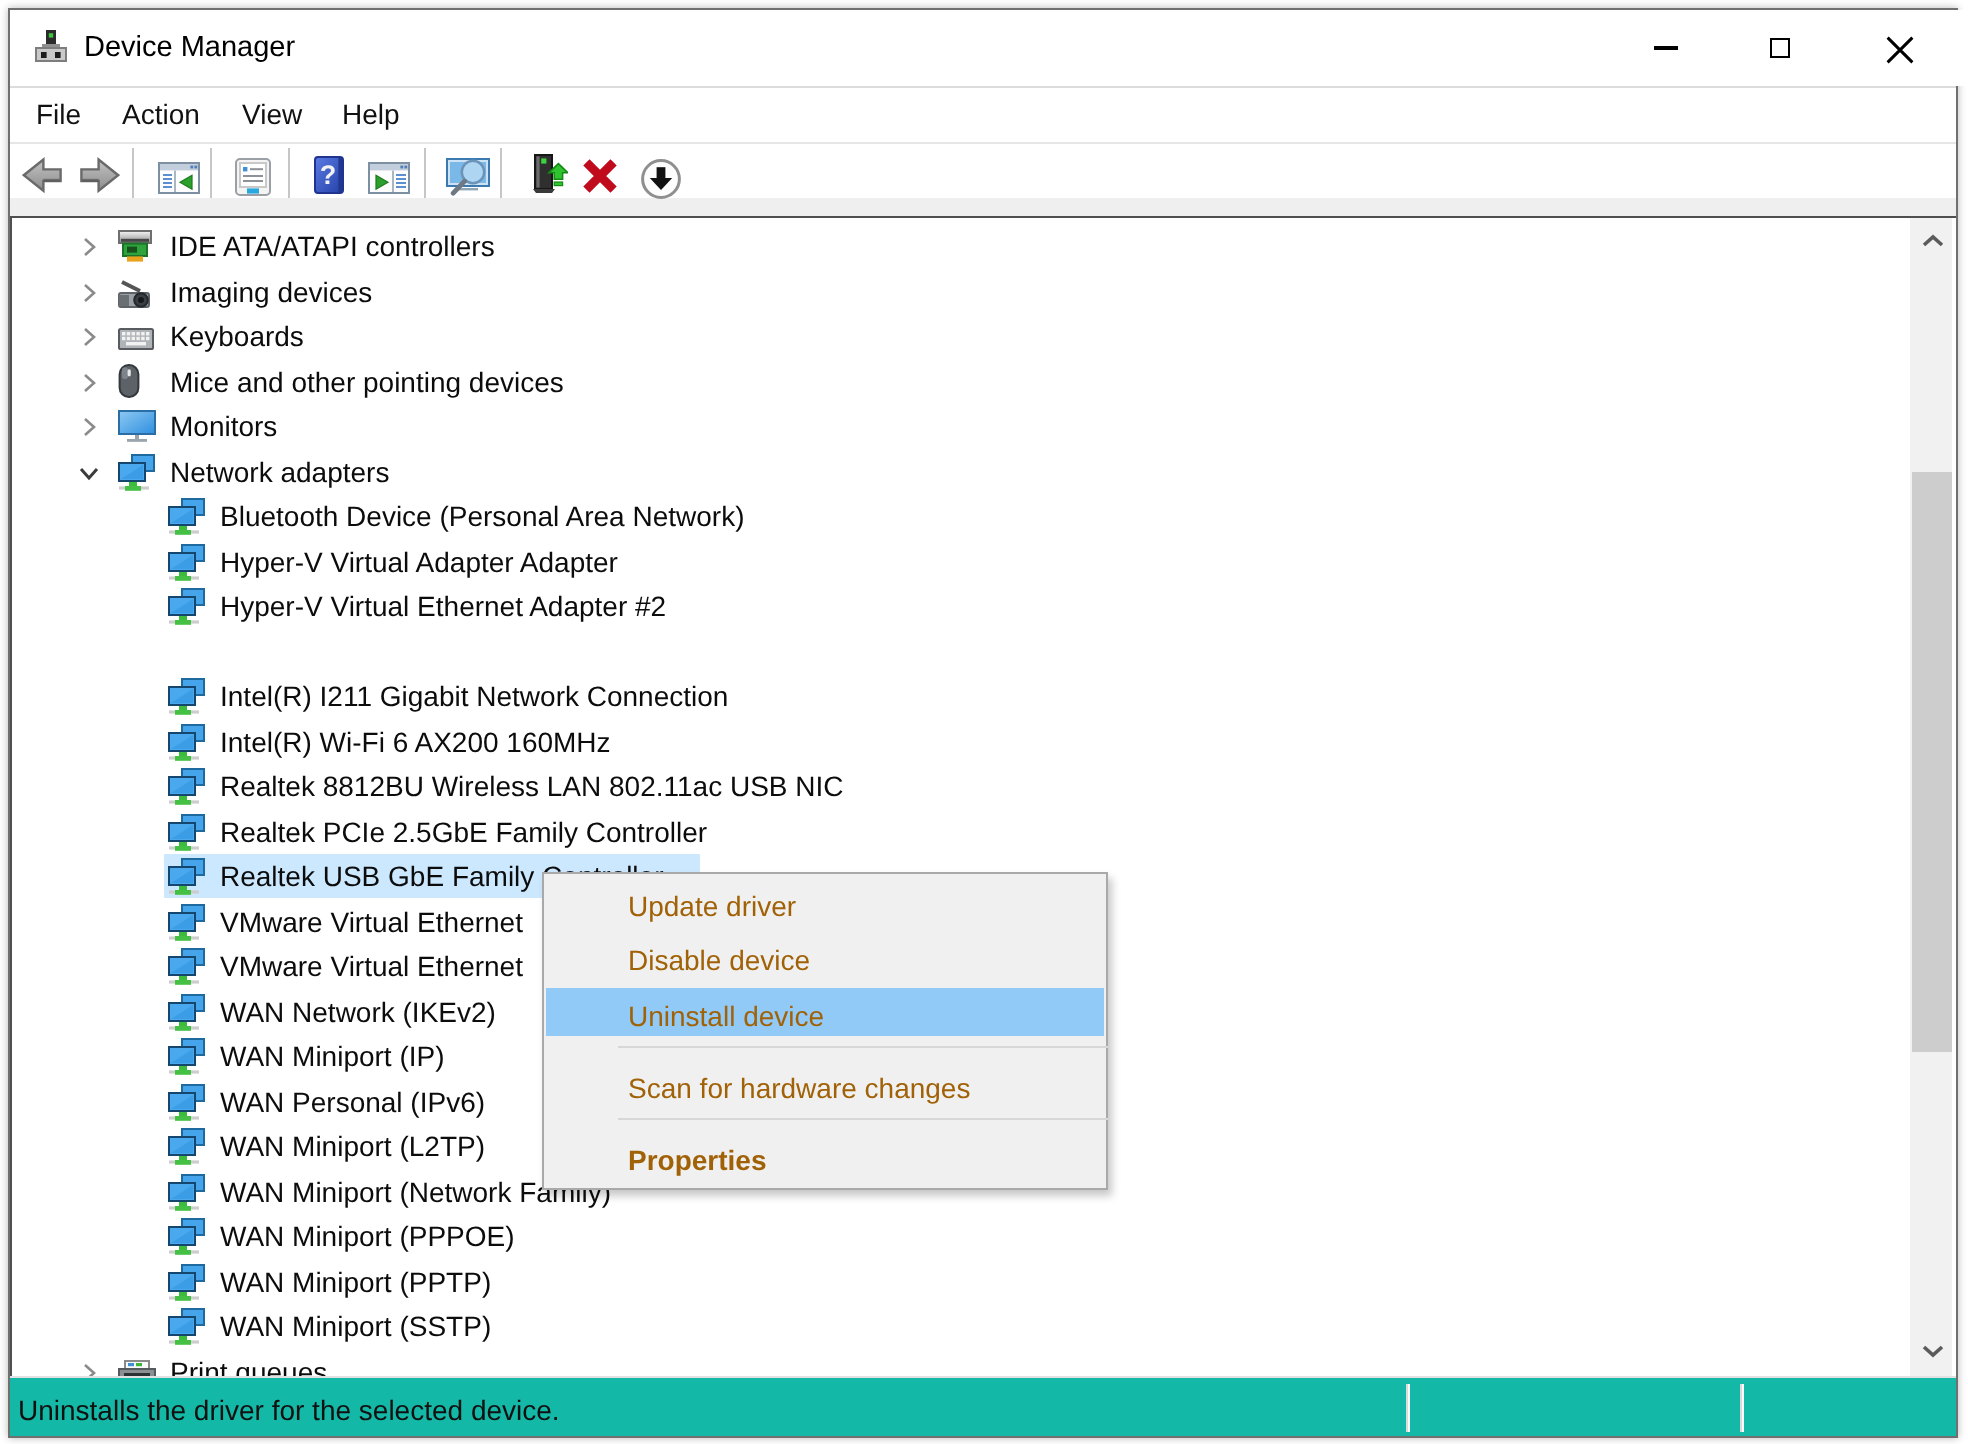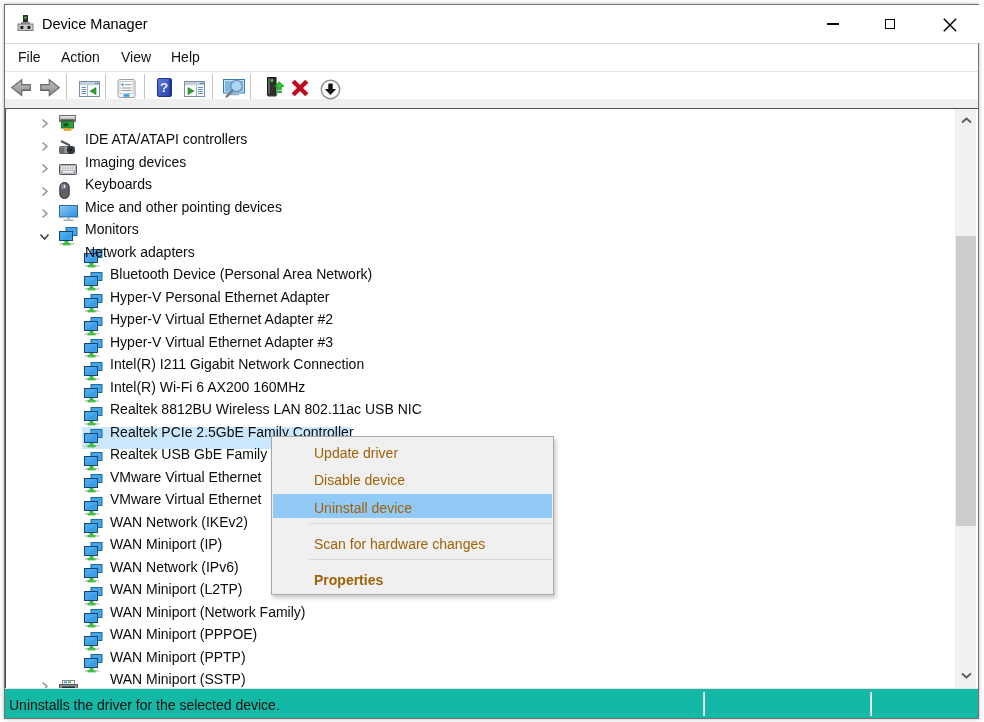--- a/index.html
+++ b/index.html
@@ -16,21 +16,21 @@
   .toolbar { position:absolute; left:0; top:66px; width:100%; height:28px; background:#fff;
              border-top:1px solid #e6e6e6; }
   .tsep { position:absolute; width:1px; background:#c6c6c6; top:69px; height:25px; }
   .band { position:absolute; left:0; top:94px; width:100%; height:9px; background:#efefef; }
   .content { position:absolute; left:0; top:103px; width:972px; height:579px;
              border-top:1px solid #4f4f4f; border-left:1px solid #4f4f4f;
              background:#fff; overflow:hidden; }
   .row { position:absolute; left:0; height:22px; line-height:22px; font-size:14px;
          color:#0c0c0c; white-space:nowrap; }
   .row svg { position:absolute; top:2px; }
-  .lbl  { position:absolute; top:0;margin-top:16px; }
+  .lbl  { position:absolute; top:0; }
   .sel { position:absolute; background:#cce8ff; }
   .sbar { position:absolute; left:949px; top:0; width:21px; height:579px; background:#f1f1f1; }
   .thumb { position:absolute; left:1px; top:127px; width:20px; height:290px; background:#cdcdcd; }
   .statusbar { position:absolute; left:0; top:683px; width:100%; height:29px;
                background:#14b8a6; border-top:1px solid #e2e2e2; font-size:14px; color:#111; }
   .ssep { position:absolute; top:3px; bottom:2px; width:1px; background:#dadada; border-right:1px solid #fafafa; }
   .menu { position:absolute; left:271px; top:436px; width:281px; height:157px;
           background:#f0f0f0; border:1px solid #a9a9a9;
           box-shadow:2px 3px 4px rgba(0,0,0,.22); z-index:50; }
   .mi { position:absolute; left:1px; width:279px; height:27px; line-height:27px;
@@ -275,44 +275,33 @@
       </div>
 <div class="row" style="top:160.5px;width:960px">
         <svg style="left:78px;top:2px" width="19" height="19" viewBox="0 0 19 19">
           <rect x="7" y="0.5" width="11" height="8" fill="#45a4ea" stroke="#1e6a9e"></rect>
           <rect x="0.5" y="4.5" width="13" height="9" fill="#4aa9ee" stroke="#14466e"></rect>
           <polygon points="1.5,12.5 12.5,5.5 12.5,12.5" fill="#2f94e0" opacity="0.55"></polygon>
           <rect x="5.5" y="14" width="4" height="2.6" fill="#3dbb3d"></rect>
           <rect x="0.5" y="16.2" width="15" height="1.6" fill="#cdcdcd"></rect>
           <rect x="3.5" y="16" width="8" height="2.4" fill="#44c044"></rect>
         </svg>
-        <span class="lbl" style="left:104px">Hyper-V Personal Ethernet Adapter</span>
+        <span class="lbl" style="left:104px">Hyper-V Virtual Adapter Adapter</span>
       </div>
 <div class="row" style="top:183px;width:960px">
         <svg style="left:78px;top:2px" width="19" height="19" viewBox="0 0 19 19">
           <rect x="7" y="0.5" width="11" height="8" fill="#45a4ea" stroke="#1e6a9e"></rect>
           <rect x="0.5" y="4.5" width="13" height="9" fill="#4aa9ee" stroke="#14466e"></rect>
           <polygon points="1.5,12.5 12.5,5.5 12.5,12.5" fill="#2f94e0" opacity="0.55"></polygon>
           <rect x="5.5" y="14" width="4" height="2.6" fill="#3dbb3d"></rect>
           <rect x="0.5" y="16.2" width="15" height="1.6" fill="#cdcdcd"></rect>
           <rect x="3.5" y="16" width="8" height="2.4" fill="#44c044"></rect>
         </svg>
         <span class="lbl" style="left:104px">Hyper-V Virtual Ethernet Adapter #2</span>
       </div>
-<div class="row" style="top:205.5px;width:960px">
-        <svg style="left:78px;top:2px" width="19" height="19" viewBox="0 0 19 19">
-          <rect x="7" y="0.5" width="11" height="8" fill="#45a4ea" stroke="#1e6a9e"></rect>
-          <rect x="0.5" y="4.5" width="13" height="9" fill="#4aa9ee" stroke="#14466e"></rect>
-          <polygon points="1.5,12.5 12.5,5.5 12.5,12.5" fill="#2f94e0" opacity="0.55"></polygon>
-          <rect x="5.5" y="14" width="4" height="2.6" fill="#3dbb3d"></rect>
-          <rect x="0.5" y="16.2" width="15" height="1.6" fill="#cdcdcd"></rect>
-          <rect x="3.5" y="16" width="8" height="2.4" fill="#44c044"></rect>
-        </svg>
-        <span class="lbl" style="left:104px">Hyper-V Virtual Ethernet Adapter #3</span>
-      </div>
 <div class="row" style="top:228px;width:960px">
         <svg style="left:78px;top:2px" width="19" height="19" viewBox="0 0 19 19">
           <rect x="7" y="0.5" width="11" height="8" fill="#45a4ea" stroke="#1e6a9e"></rect>
           <rect x="0.5" y="4.5" width="13" height="9" fill="#4aa9ee" stroke="#14466e"></rect>
           <polygon points="1.5,12.5 12.5,5.5 12.5,12.5" fill="#2f94e0" opacity="0.55"></polygon>
           <rect x="5.5" y="14" width="4" height="2.6" fill="#3dbb3d"></rect>
           <rect x="0.5" y="16.2" width="15" height="1.6" fill="#cdcdcd"></rect>
           <rect x="3.5" y="16" width="8" height="2.4" fill="#44c044"></rect>
         </svg>
         <span class="lbl" style="left:104px">Intel(R) I211 Gigabit Network Connection</span>
@@ -407,21 +396,21 @@
       </div>
 <div class="row" style="top:430.5px;width:960px">
         <svg style="left:78px;top:2px" width="19" height="19" viewBox="0 0 19 19">
           <rect x="7" y="0.5" width="11" height="8" fill="#45a4ea" stroke="#1e6a9e"></rect>
           <rect x="0.5" y="4.5" width="13" height="9" fill="#4aa9ee" stroke="#14466e"></rect>
           <polygon points="1.5,12.5 12.5,5.5 12.5,12.5" fill="#2f94e0" opacity="0.55"></polygon>
           <rect x="5.5" y="14" width="4" height="2.6" fill="#3dbb3d"></rect>
           <rect x="0.5" y="16.2" width="15" height="1.6" fill="#cdcdcd"></rect>
           <rect x="3.5" y="16" width="8" height="2.4" fill="#44c044"></rect>
         </svg>
-        <span class="lbl" style="left:104px">WAN Network (IPv6)</span>
+        <span class="lbl" style="left:104px">WAN Personal (IPv6)</span>
       </div>
 <div class="row" style="top:453px;width:960px">
         <svg style="left:78px;top:2px" width="19" height="19" viewBox="0 0 19 19">
           <rect x="7" y="0.5" width="11" height="8" fill="#45a4ea" stroke="#1e6a9e"></rect>
           <rect x="0.5" y="4.5" width="13" height="9" fill="#4aa9ee" stroke="#14466e"></rect>
           <polygon points="1.5,12.5 12.5,5.5 12.5,12.5" fill="#2f94e0" opacity="0.55"></polygon>
           <rect x="5.5" y="14" width="4" height="2.6" fill="#3dbb3d"></rect>
           <rect x="0.5" y="16.2" width="15" height="1.6" fill="#cdcdcd"></rect>
           <rect x="3.5" y="16" width="8" height="2.4" fill="#44c044"></rect>
         </svg>

